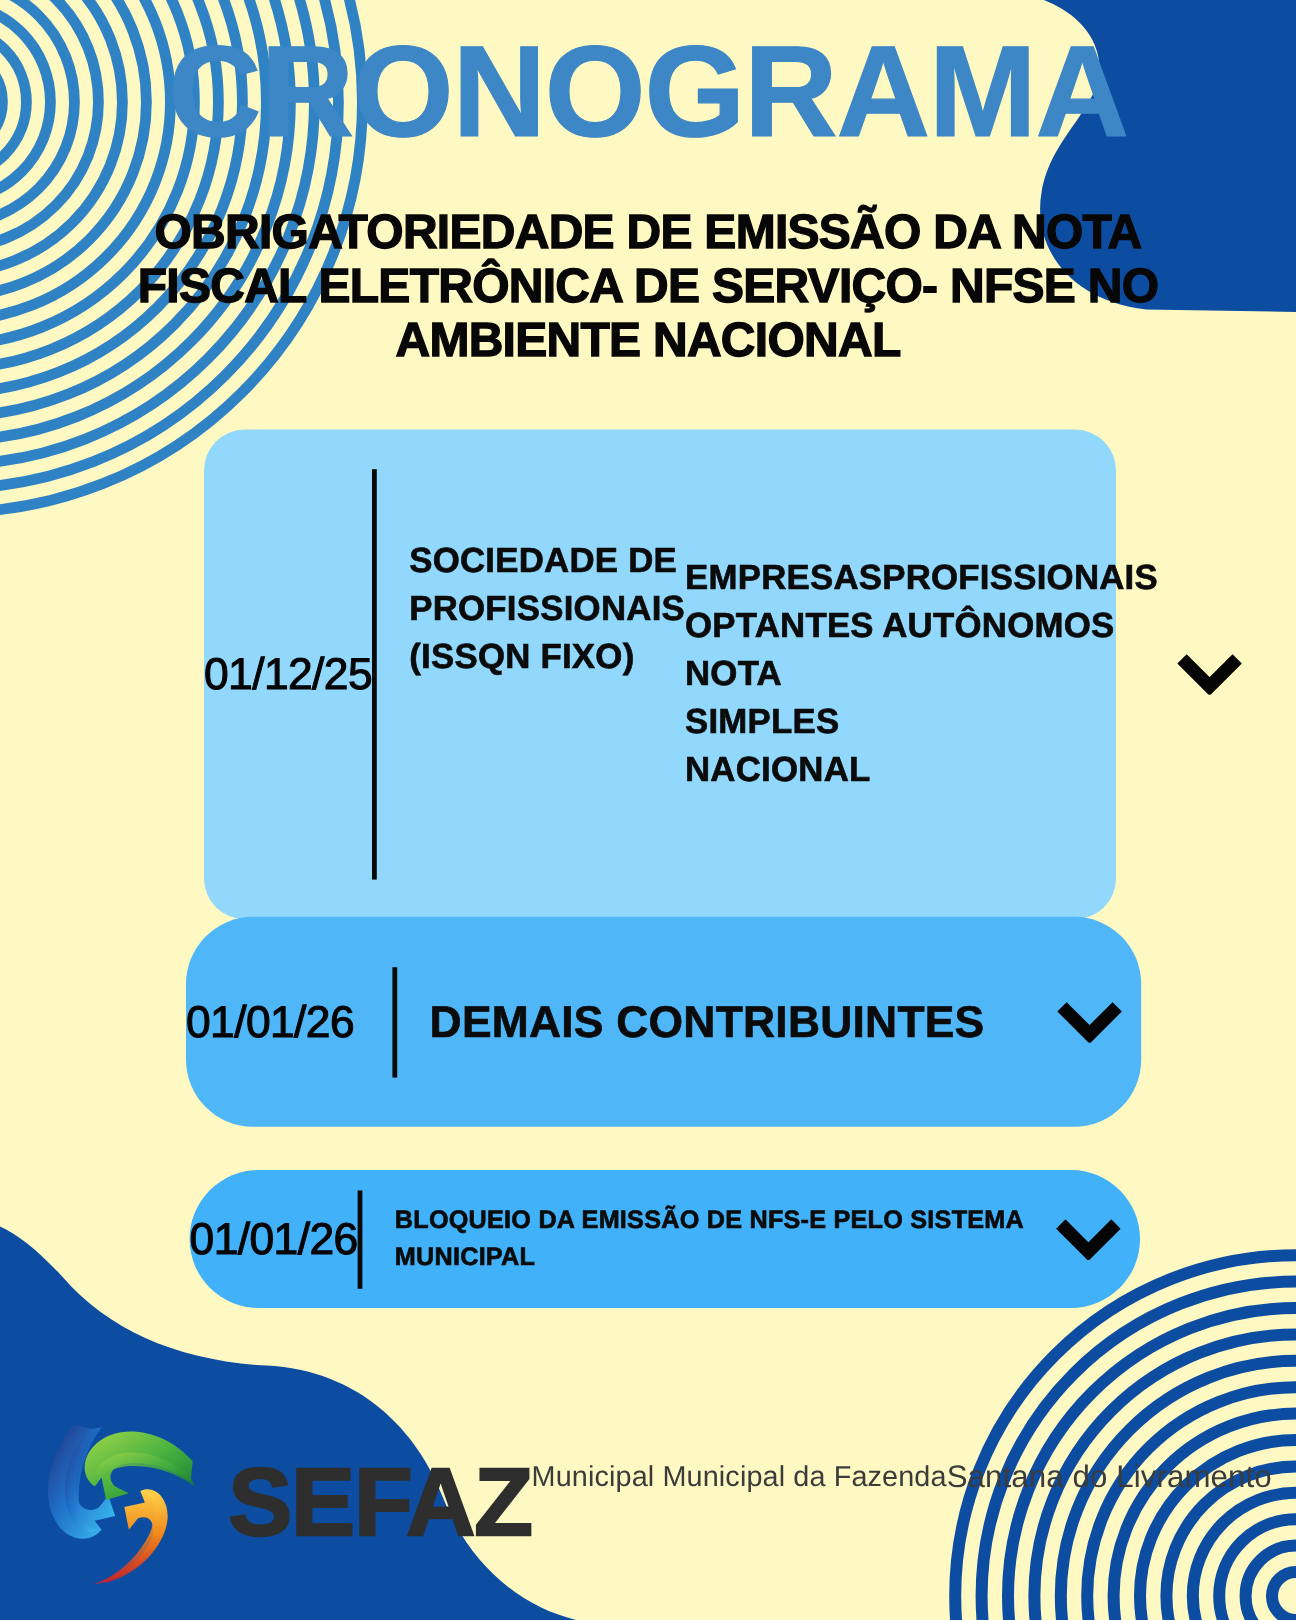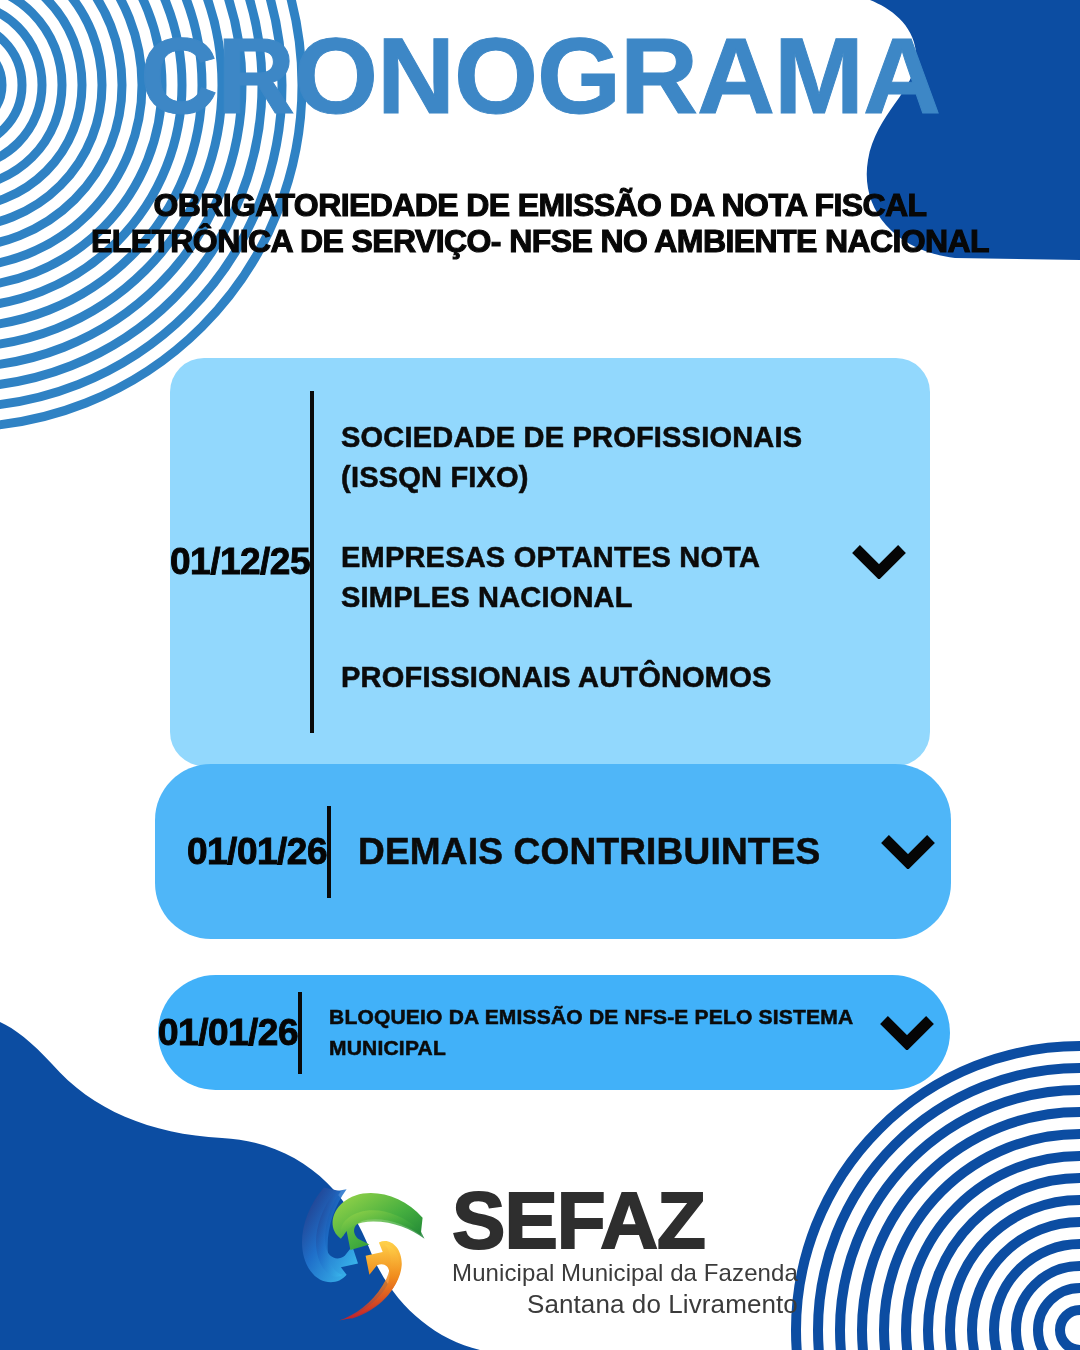--- a/index.html
+++ b/index.html
@@ -3,44 +3,44 @@
 <meta charset="utf-8">
 <title>Cronograma NFSe</title>
 <style>
   html,body{margin:0;padding:0;}
   body{
     width:1080px;height:1350px;
     background:#c9e8fc;
     font-family:"Liberation Sans","DejaVu Sans",sans-serif;
     overflow:hidden;position:relative;
   }
-  .canvas{position:relative;width:1080px;height:1350px;overflow:hidden;background:#ffffff;}
+  .canvas{position:relative;width:1080px;height:1350px;overflow:hidden;background:#fef9c3;}
 
   
   .deco{position:absolute;pointer-events:none;}
   .deco-tl{left:-215px;top:-180px;width:560px;height:620px;}
   .deco-br{right:-150px;bottom:-150px;width:480px;height:470px;}
   .blob-tr{position:absolute;right:0;top:0;width:330px;height:260px;}
   .blob-bl{position:absolute;left:0;bottom:0;width:480px;height:330px;}
 
   
   .title{
     position:absolute;left:0;right:0;top:22px;
     text-align:center;
     font-size:108px;line-height:1.0;
     font-weight:bold;
     letter-spacing:-1px;
     color:#3d87c6;
     font-family:"Liberation Sans","DejaVu Sans",sans-serif;
     -webkit-text-stroke:1px #3d87c6;
   }
   .subtitle{
-    position:absolute;left:70px;right:70px;top:188px;
+    position:absolute;left:70px;right:70px;top:172px;
     text-align:center;
-    font-size:32px;line-height:1.12;
+    font-size:40px;line-height:1.12;
     font-weight:bold;
     color:#070707;
     letter-spacing:-0.6px;
     -webkit-text-stroke:1.1px #070707;
   }
 
   
   .card{
     position:absolute;
     display:flex;align-items:center;
@@ -54,43 +54,43 @@
   .card-2{
     left:155px;top:764px;width:796px;height:175px;
     background:#4fb6f8;border-radius:56px;
   }
   .card-3{
     left:158px;top:975px;width:792px;height:115px;
     background:#41b1f9;border-radius:58px;
   }
 
   .date{
-    font-size:37px;font-weight:bold;color:#050505;
+    font-size:37px;font-weight:normal;color:#050505;
     letter-spacing:-0.5px;
     white-space:nowrap;
-    text-align:right;
+    text-align:left;
     -webkit-text-stroke:0.9px #050505;
   }
   .card-1 .date{width:168px;margin-left:0;}
   .card-2 .date{width:172px;}
   .card-3 .date{width:168px;}
 
   .divider{
     background:#0a0a0a;
     width:4px;
     flex:0 0 auto;
   }
   .card-1 .divider{height:342px;}
   .card-2 .divider{height:92px;}
   .card-3 .divider{height:82px;}
 
   .items{
     flex:1 1 auto;
     padding-left:27px;
-    display:flex;flex-direction:column;
+    display:flex;flex-direction:row;
   }
   .item{
     font-size:29px;line-height:1.38;
     font-weight:bold;
     color:#0b0b0b;
     letter-spacing:0.2px;
     -webkit-text-stroke:0.55px #0b0b0b;
   }
   .card-1 .item{margin:20px 0;}
   .card-1 .item:first-child{margin-top:6px;}
@@ -103,21 +103,21 @@
     width:86px;display:flex;align-items:center;justify-content:center;
   }
   .card-1 .chev{margin-right:8px;}
 
   
   .footer{
     position:absolute;left:0;right:0;bottom:22px;
     display:flex;align-items:center;justify-content:center;gap:18px;
   }
   .logo-mark{width:152px;height:152px;flex:0 0 auto;}
-  .logo-text{display:flex;flex-direction:column;justify-content:center;}
+  .logo-text{display:flex;flex-direction:row;justify-content:center;}
   .sefaz{
     font-size:80px;line-height:0.92;font-weight:bold;
     color:#2e2e2e;letter-spacing:-1px;
     -webkit-text-stroke:2px #2e2e2e;
   }
   .sefaz-sub1{font-size:24px;color:#3b3b3b;line-height:1.3;letter-spacing:0.1px;}
   .sefaz-sub2{font-size:26px;color:#3b3b3b;line-height:1.22;letter-spacing:0.1px;text-align:right;}
 </style>
 </head>
 <body>

